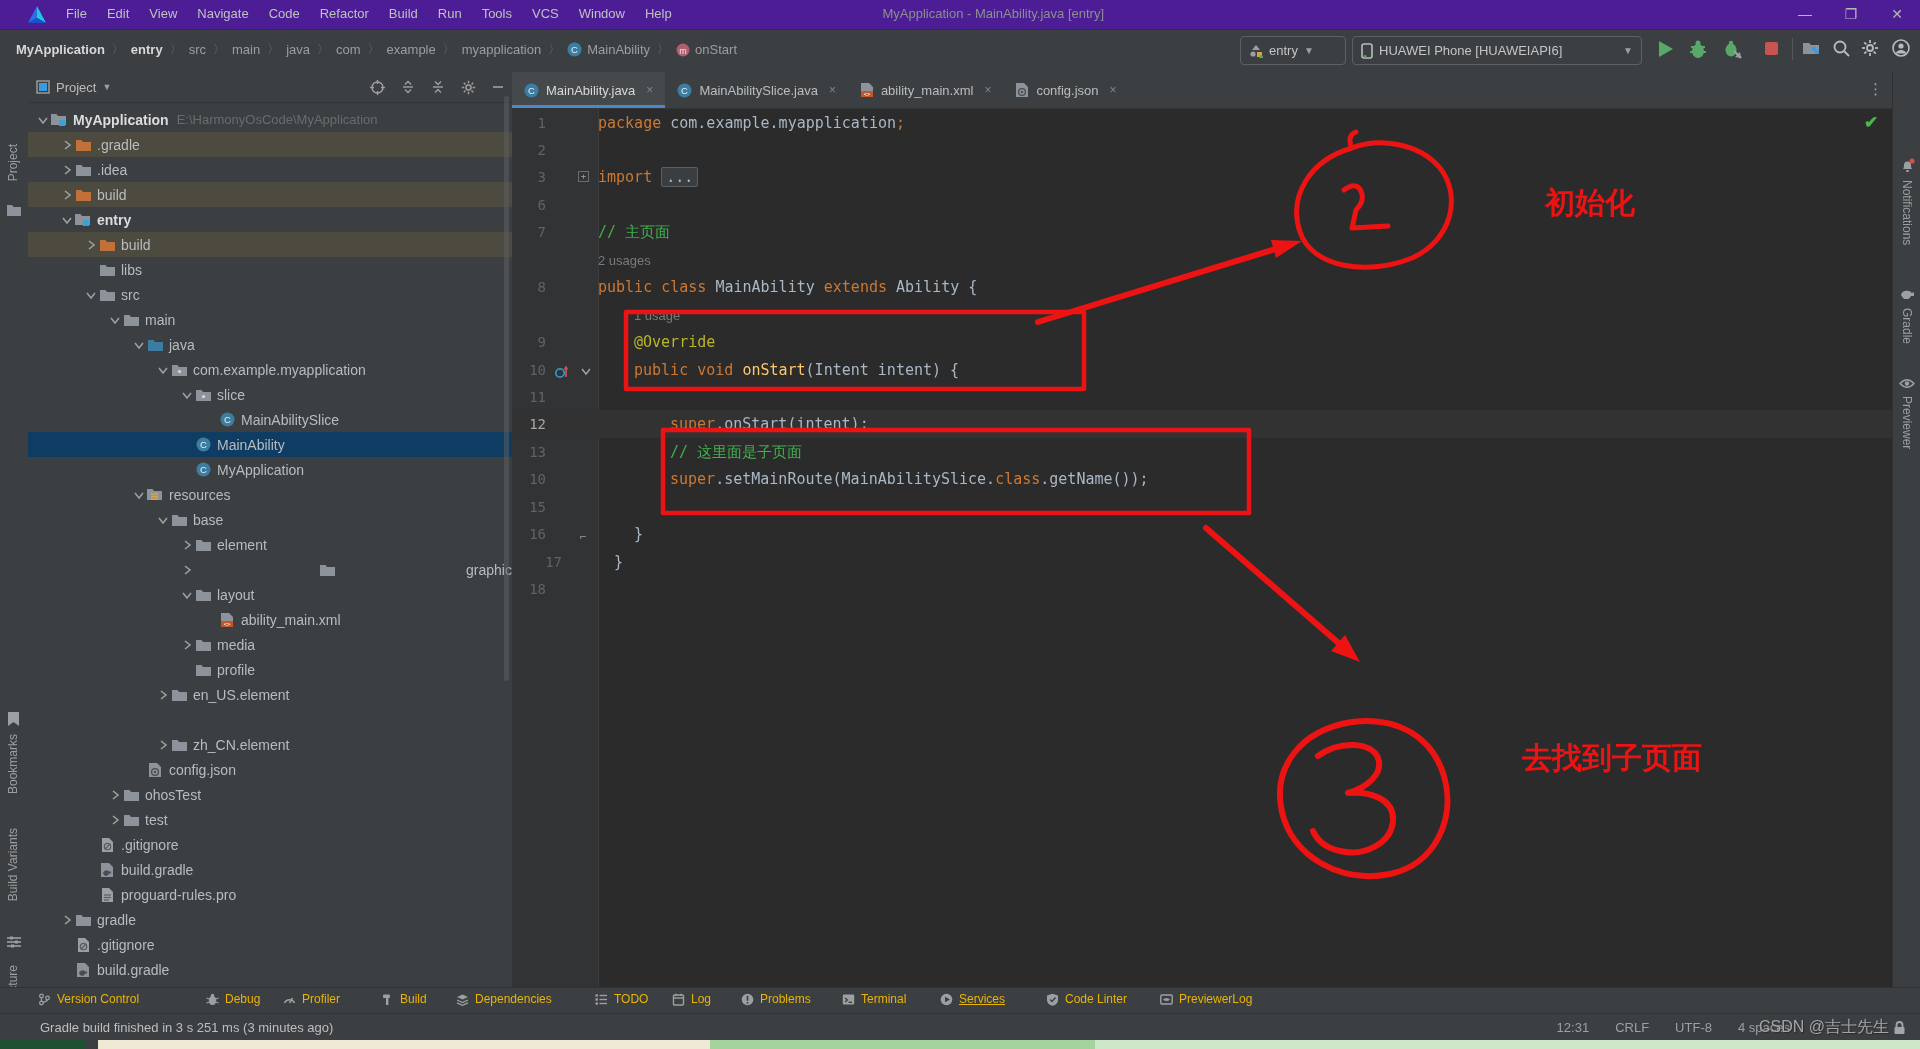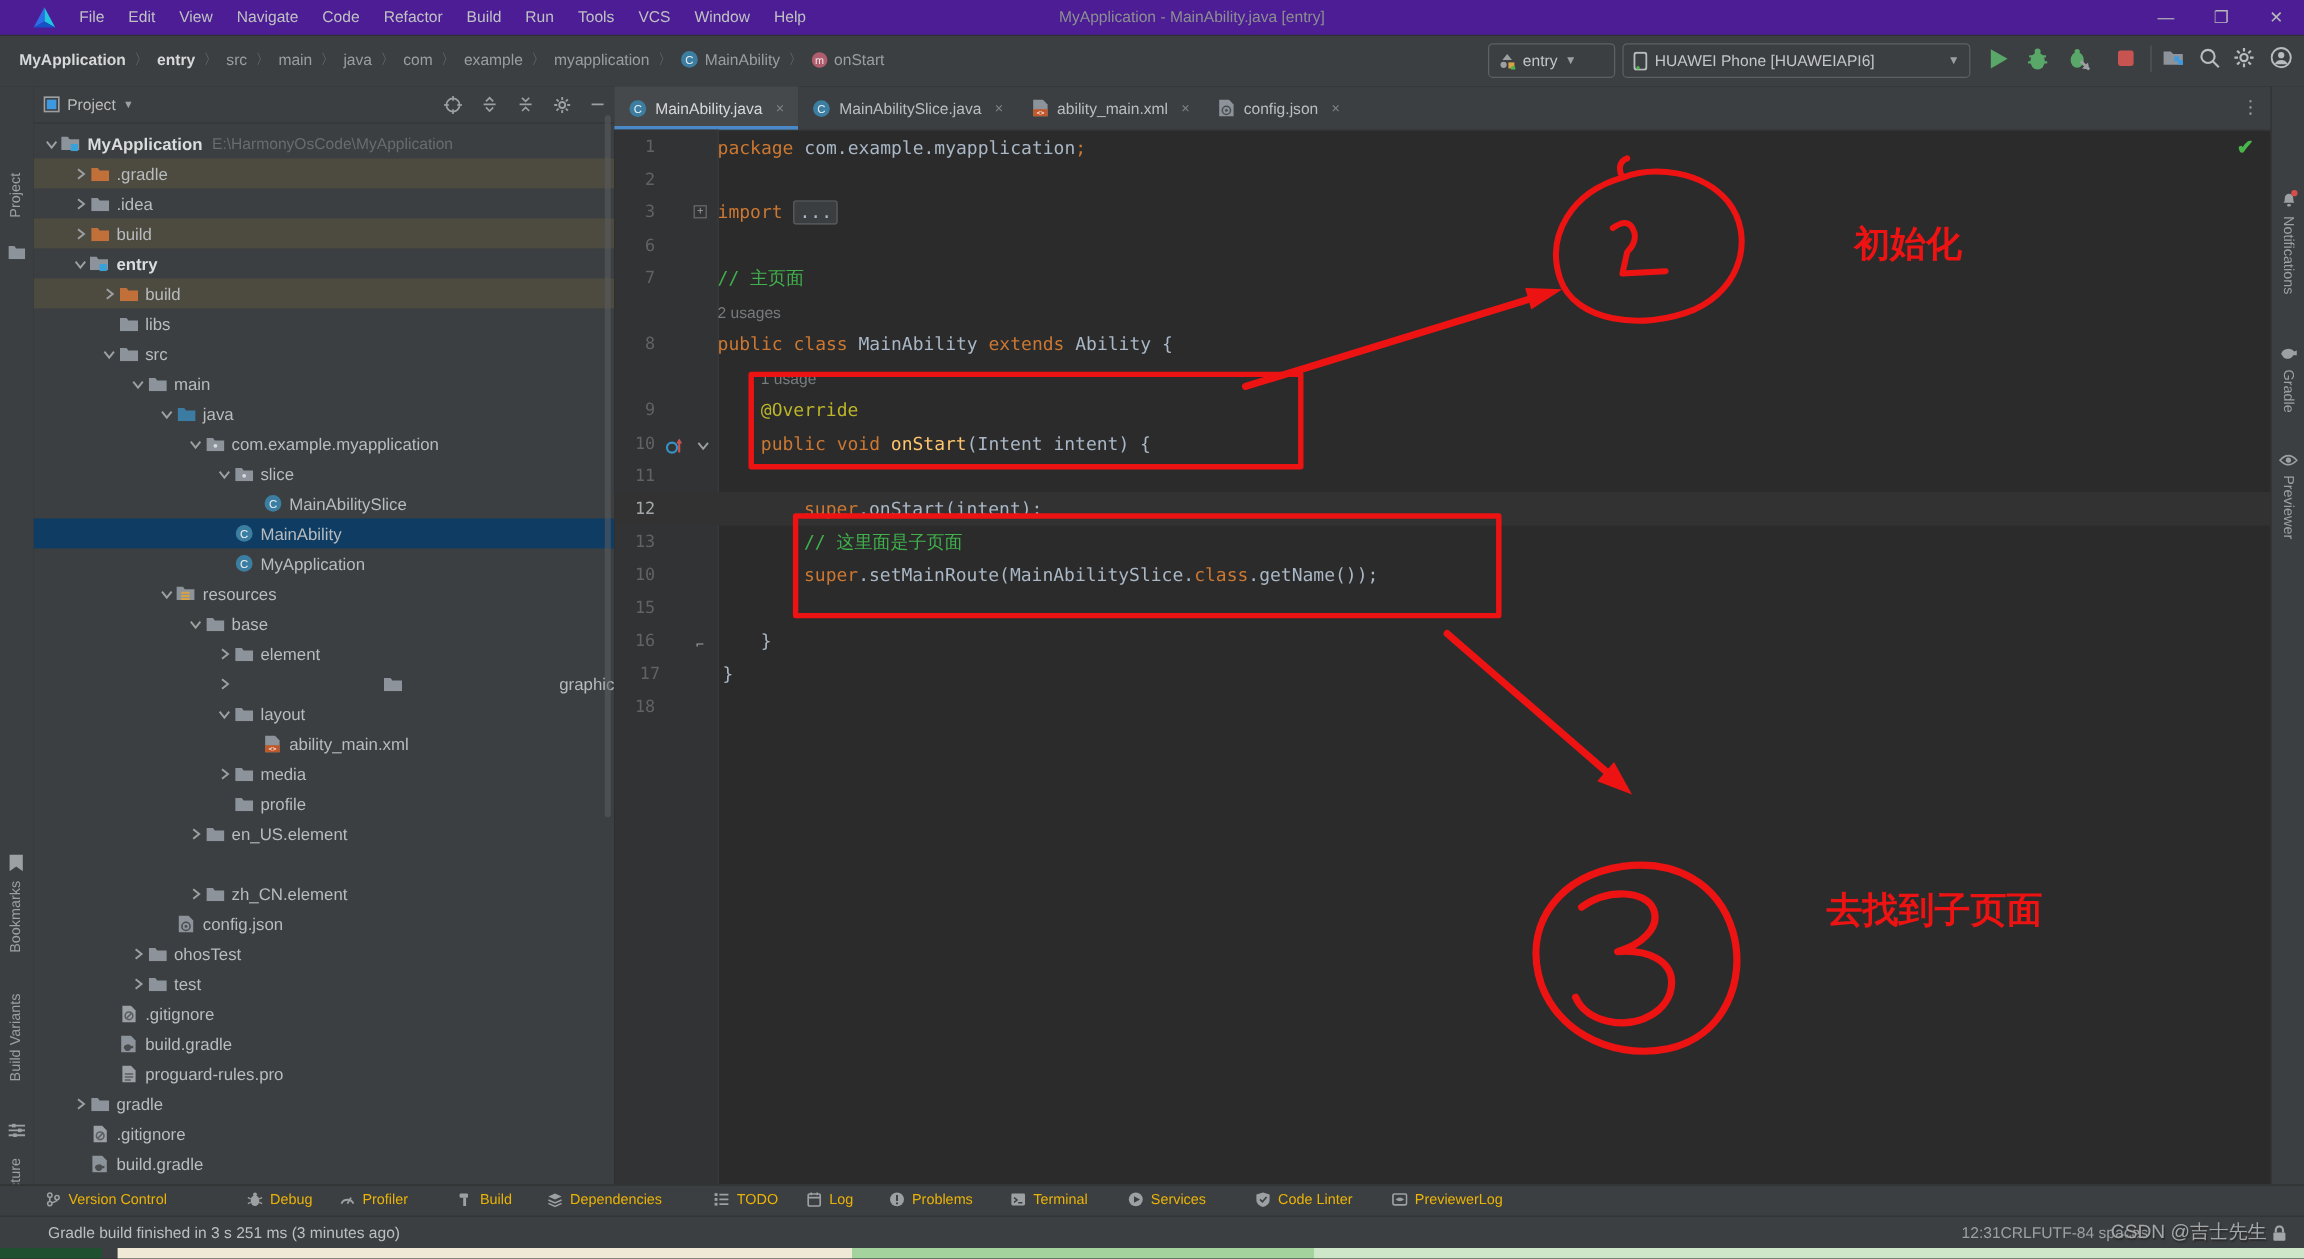--- a/index.html
+++ b/index.html
@@ -53,21 +53,21 @@
   .curline{position:absolute;left:0;width:1380px;height:28px;background:#323232;}
   .kw{color:#cc7832;} .pl{color:#a9b7c6;} .cm{color:#40b14c;} .ann{color:#bbb529;} .fn{color:#ffc66d;}
   .inlay{color:#777b7d;font-family:"Liberation Sans",sans-serif;font-size:13px;}
   .foldbox{background:#3b3e40;border:1px solid #5c5f61;border-radius:2px;padding:0 4px;color:#a9b7c6;}
   .check{position:absolute;color:#49b64a;font-size:17px;font-weight:bold;}
   
   .btoolbar{left:0;top:987px;width:1920px;height:26px;background:#3c3f41;border-top:1px solid #2f3133;}
   .btool{position:absolute;top:4px;display:flex;align-items:center;gap:6px;color:#eab308;font-size:12px;}
   .statusbar{left:0;top:1013px;width:1920px;height:27px;background:#3c3f41;border-top:1px solid #323436;display:flex;align-items:center;}
   .status-msg{margin-left:40px;color:#bcbec0;}
-  .status-right{position:absolute;right:10px;display:flex;color:#9da0a2;}
+  .status-right{position:absolute;right:10px;display:flex;gap:26px;color:#9da0a2;}
   .watermark{position:absolute;right:14px;top:1017px;color:#a3a6a9;font-size:16px;text-shadow:1px 1px 1px #2a2a2a;z-index:60;display:flex;align-items:center;gap:4px;}
   .deskstrip{left:0;top:1040px;width:1920px;height:9px;}
   .anno{left:0;top:0;width:1920px;height:1049px;z-index:40;pointer-events:none;}
   .anno-label{position:absolute;color:#ee1313;font-size:30px;font-weight:bold;z-index:41;}
   .icn{display:inline-flex;align-items:center;justify-content:center;}
 </style>
 </head>
 <body>
 
 <div class="stage">
@@ -830,21 +830,21 @@
             </svg></span><span style="position: absolute; left: 68px; top: 2px;"><svg width="12" height="12" viewBox="0 0 12 12">
               <polyline points="2,4 6,9 10,4" fill="none" stroke="#9da0a2" stroke-width="1.6"></polyline>
             </svg></span><span class="code" style="left: 122px;"><span class="kw">public void </span><span class="fn">onStart</span><span class="pl">(Intent intent) {</span></span></div>
         <div class="cl" style="top: 275px; left: 0px; width: 1380px;"><span class="num">11</span><span class="code" style="left: 86px;"></span></div>
         <div class="curline" style="top: 302.45px;"></div>
         <div class="cl" style="top: 302.45px; left: 0px; width: 1380px;"><span class="num" style="color: rgb(164, 167, 169);">12</span><span class="code" style="left: 158px;"><span class="kw">super</span><span class="pl">.onStart(intent);</span></span></div>
         <div class="cl" style="top: 329.9px; left: 0px; width: 1380px;"><span class="num">13</span><span class="code" style="left: 158px;"><span class="cm">// 这里面是子页面</span></span></div>
         <div class="cl" style="top: 357.35px; left: 0px; width: 1380px;"><span class="num">10</span><span class="code" style="left: 158px;"><span class="kw">super</span><span class="pl">.setMainRoute(MainAbilitySlice.</span><span class="kw">class</span><span class="pl">.getName());</span></span></div>
         <div class="cl" style="top: 384.8px; left: 0px; width: 1380px;"><span class="num">15</span><span class="code" style="left: 86px;"></span></div>
         <div class="cl" style="top: 412.25px; left: 0px; width: 1380px;"><span class="num">16</span><span style="position: absolute; left: 68px; top: 4px; color: rgb(157, 160, 162); font-size: 11px;">⌐</span><span class="code" style="left: 122px;"><span class="pl">}</span></span></div>
-        <div class="cl" style="top: 439.7px; left: 4px; width: 1380px;"><span class="num">17</span><span class="code" style="left: 86px;"><span class="pl">}</span></span></div>
+        <div class="cl" style="top: 439.7px; left: 16px; width: 1380px;"><span class="num">17</span><span class="code" style="left: 86px;"><span class="pl">}</span></span></div>
         <div class="cl" style="top: 467.15px; left: 0px; width: 1380px;"><span class="num">18</span><span class="code" style="left: 86px;"></span></div>
       </div>
     <span class="check" style="left:1352px;top:40px;">✔</span>
   </div>
 
   <svg class="abs anno" viewBox="0 0 1920 1049">
     <g stroke="#ee1313" stroke-width="5" fill="none" stroke-linecap="round" stroke-linejoin="round">
       <rect x="626" y="312" width="458" height="77" stroke-width="4.5"></rect>
       <rect x="663" y="430" width="586" height="83" stroke-width="4.5"></rect>
       <path d="M1038 322 L1282 247" stroke-width="6"></path>
@@ -956,21 +956,21 @@
       <div class="btool" style="left: 842px;">
         <span class="icn">
           <svg width="13" height="13" viewBox="0 0 13 13">
             <rect x="0.8" y="1.5" width="11.4" height="10" rx="1.2" fill="#9da0a2"></rect>
             <polyline points="3,5 5.5,7 3,9" fill="none" stroke="#3c3f41" stroke-width="1.3"></polyline>
             <line x1="6.5" y1="9.3" x2="10" y2="9.3" stroke="#3c3f41" stroke-width="1.3"></line>
           </svg>
         </span>
         <span>Terminal</span>
       </div>
-      <div class="btool" style="left: 940px;">
+      <div class="btool" style="left: 940px; text-decoration: underline;">
         <span class="icn">
           <svg width="13" height="13" viewBox="0 0 13 13">
             <circle cx="6.5" cy="6.5" r="5.8" fill="#9da0a2"></circle>
             <polygon points="5,3.8 10,6.5 5,9.2" fill="#3c3f41"></polygon>
           </svg>
         </span>
         <span>Services</span>
       </div>
       <div class="btool" style="left: 1046px;">
         <span class="icn">

